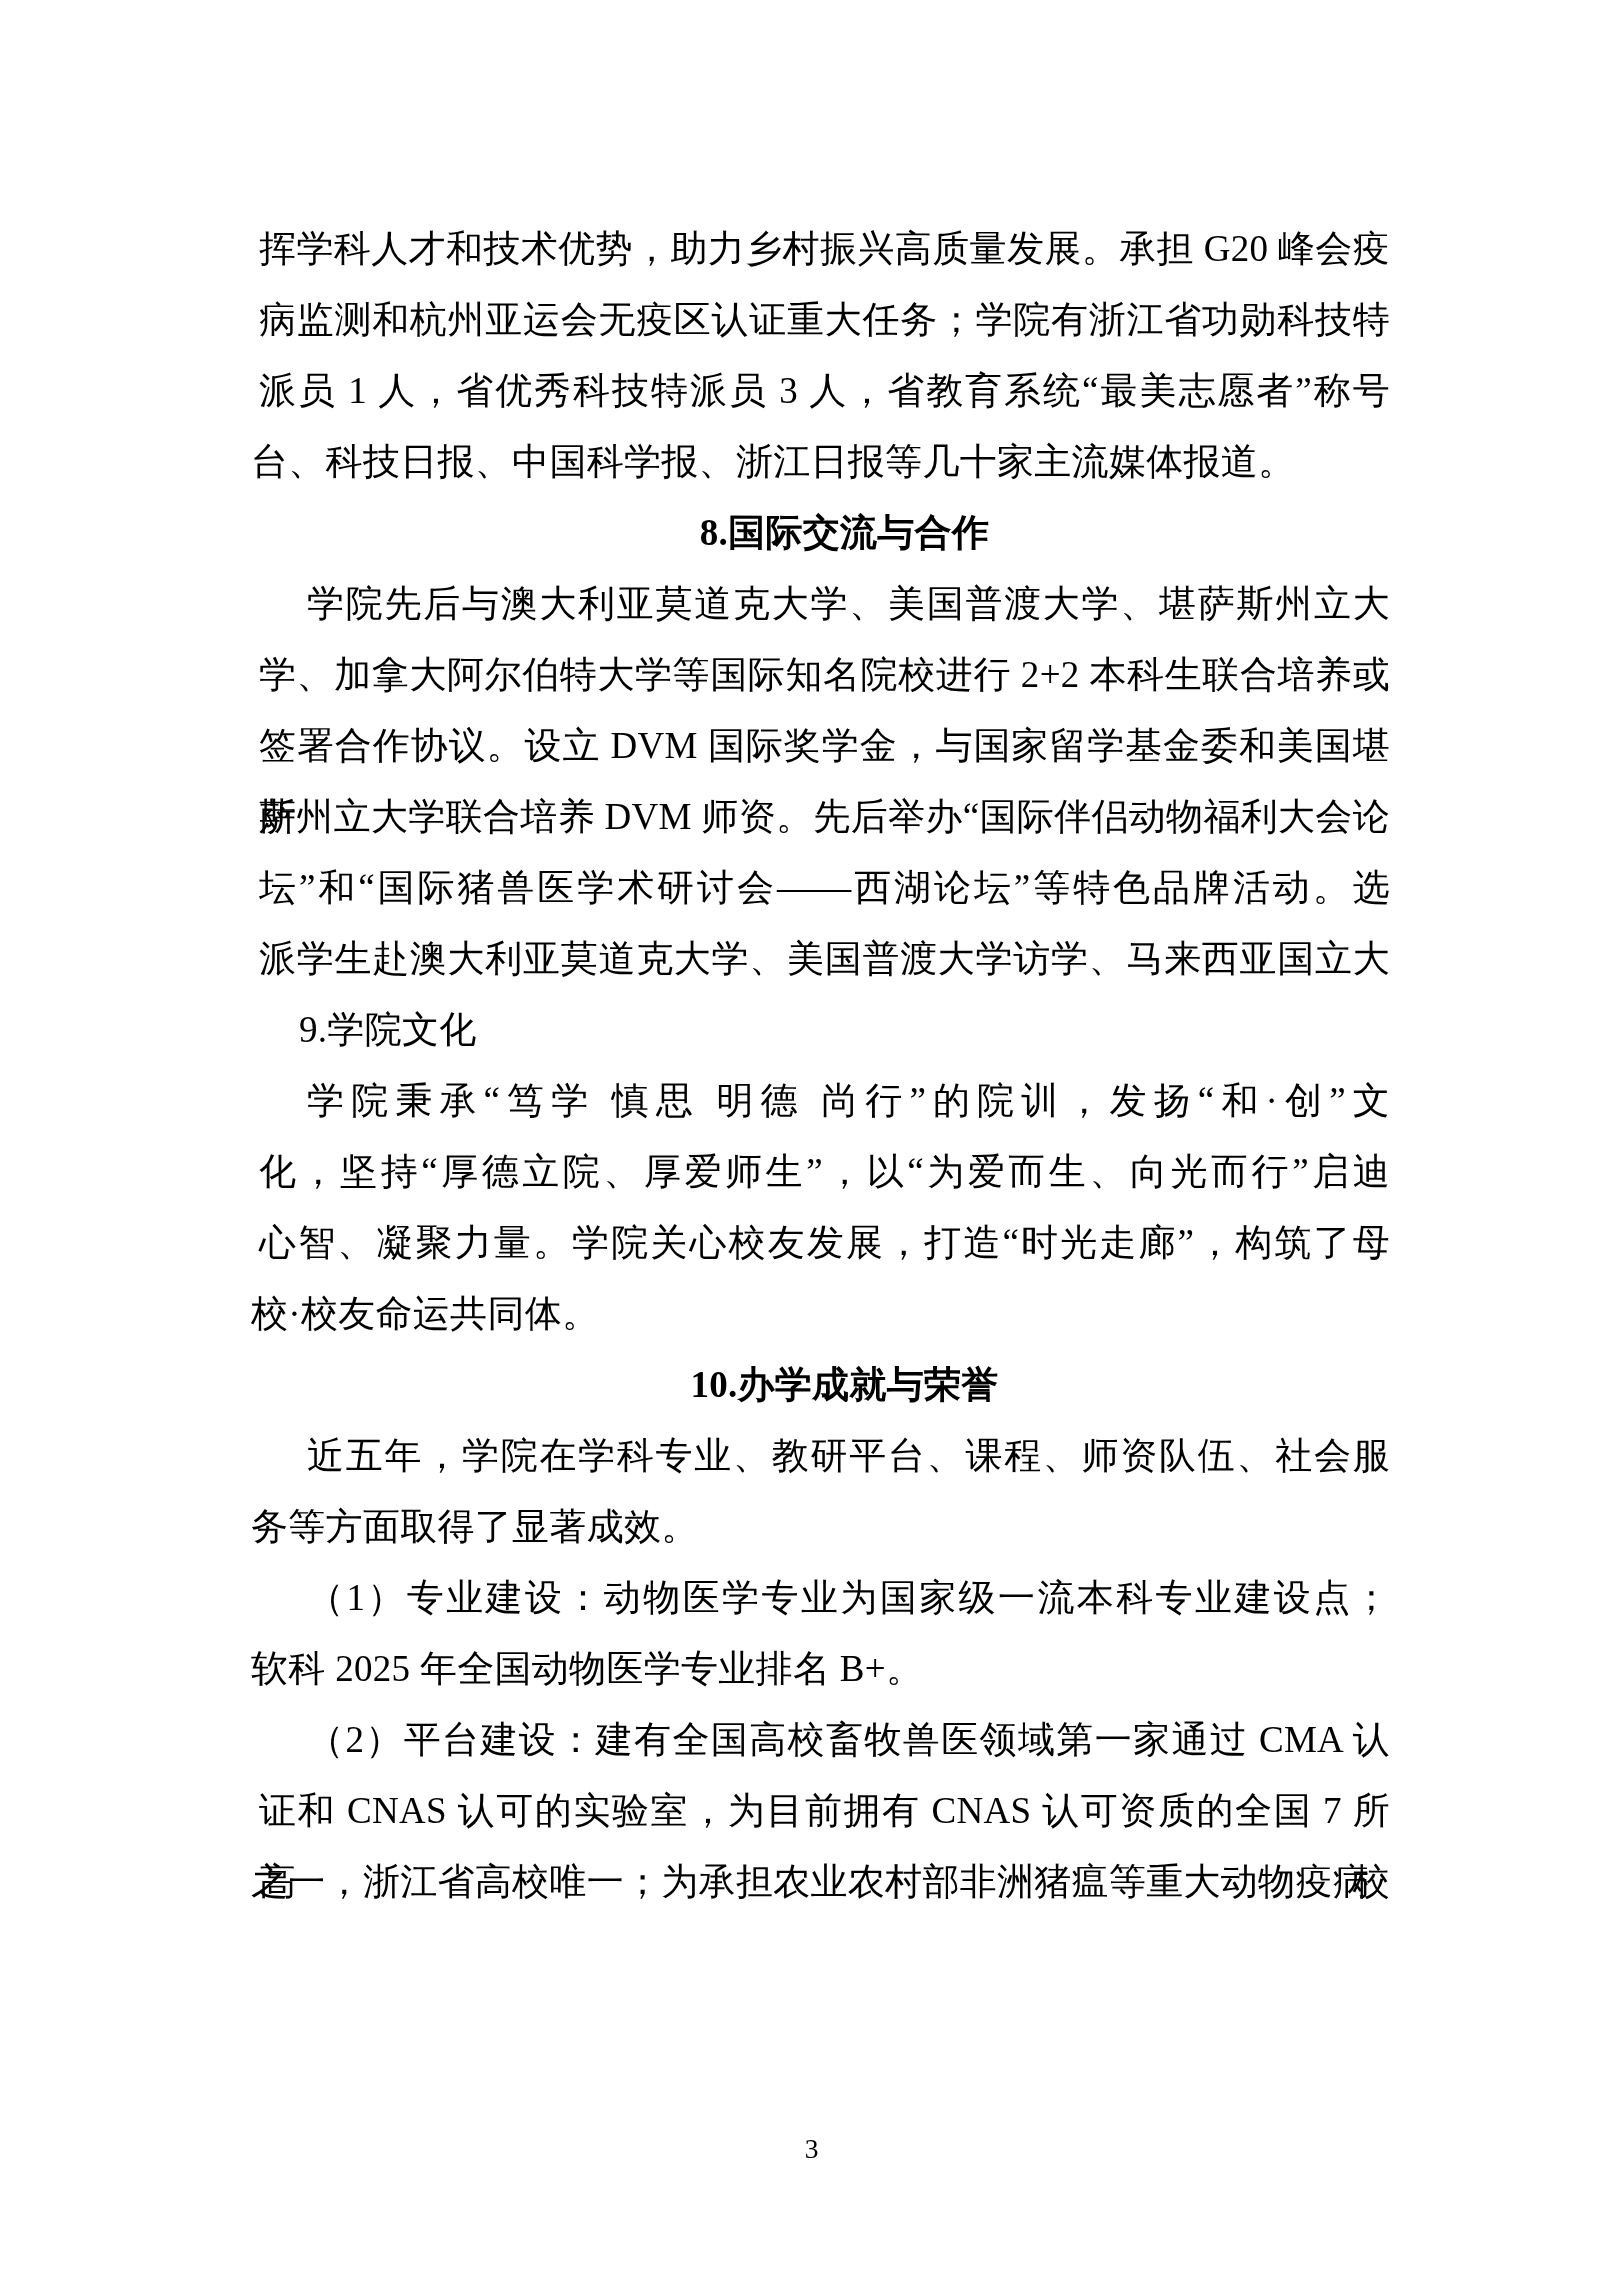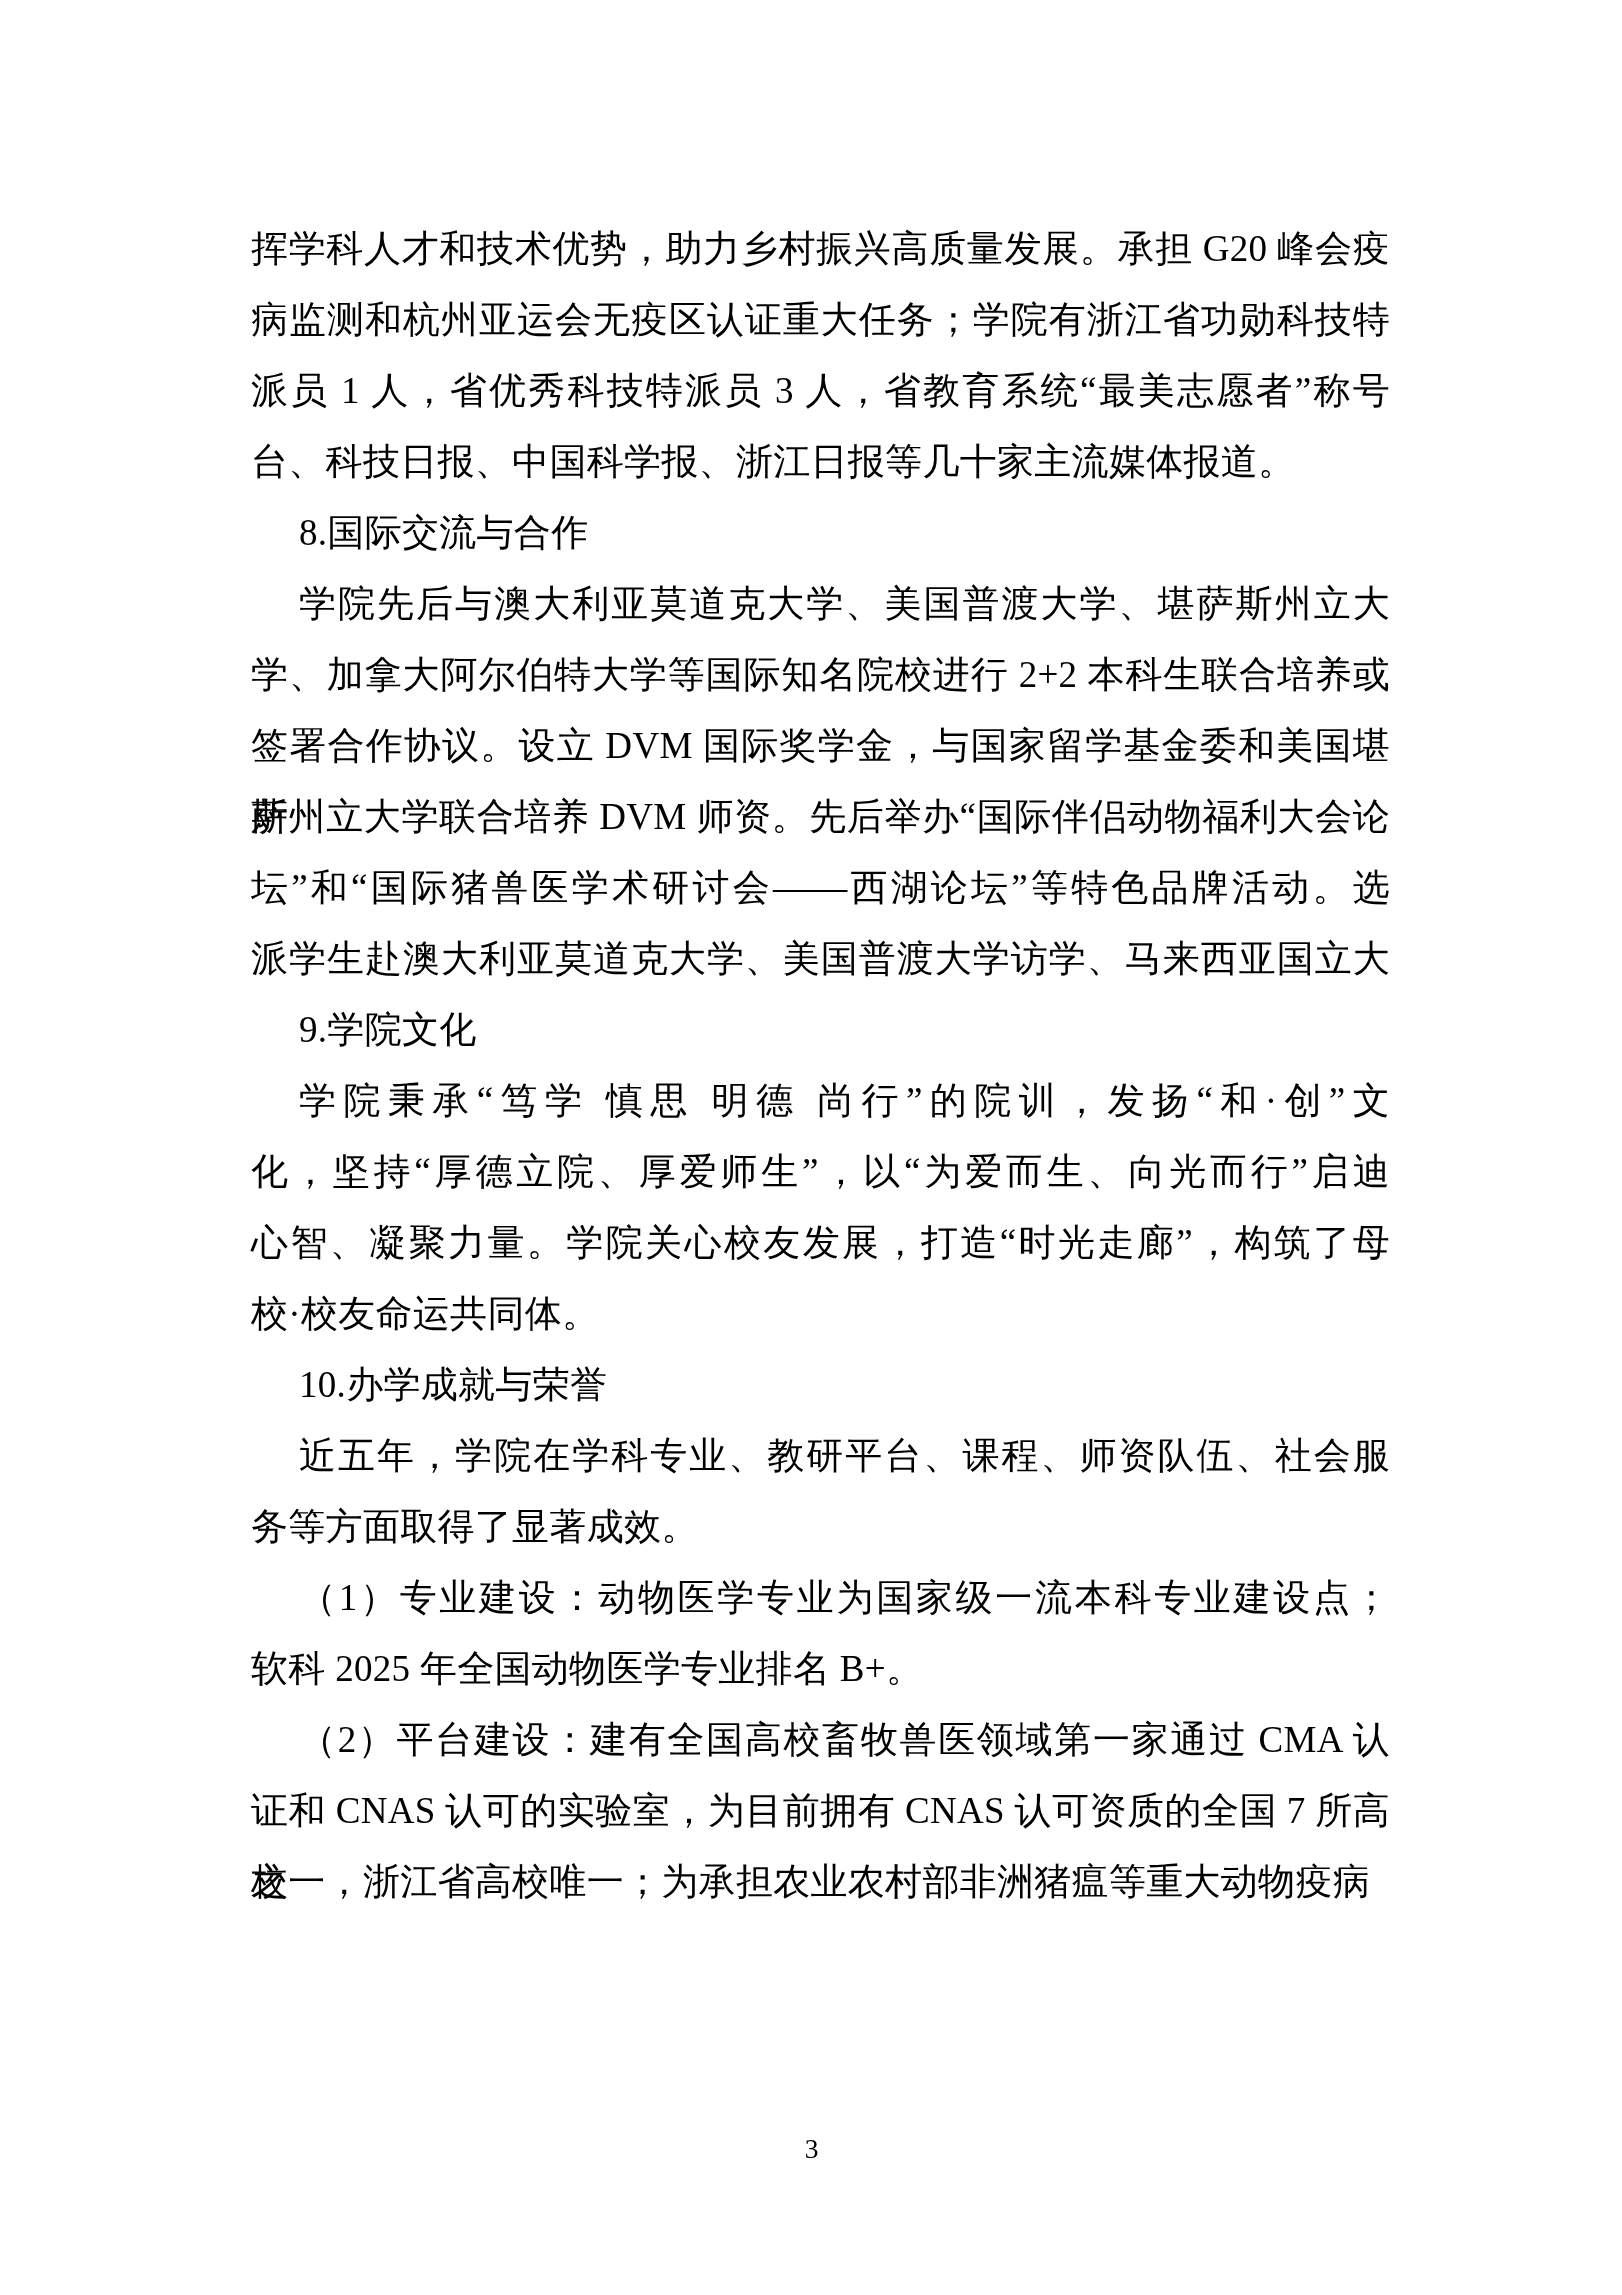--- a/index.html
+++ b/index.html
@@ -29,26 +29,28 @@
     line-height: 71px;
     letter-spacing: 0.3px;
   }
   .line {
     height: 71px;
     text-align: left;
   }
   .line.justify {
     text-align: justify;
     text-align-last: justify;
+    margin-left: 8px;
   }
   .line.indent {
     text-indent: 48px;
   }
   .line.bold {
-    font-weight: 400;
+    font-weight: 700;
+    text-align: center;
   }
   .page-number {
     position: absolute;
     top: 2132px;
     left: 0;
     width: 100%;
     text-align: center;
     font-size: 27.5px;
     line-height: 34px;
   }

